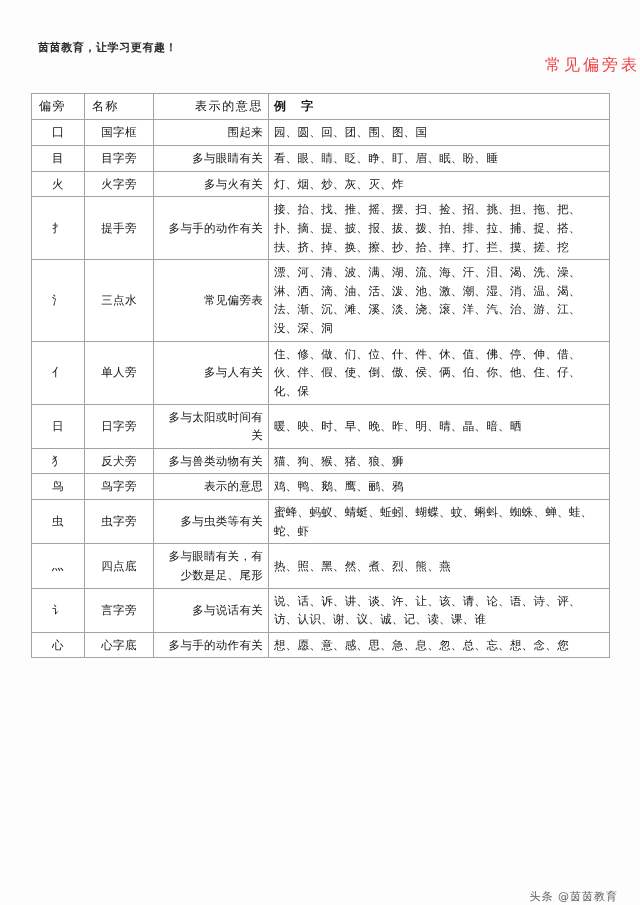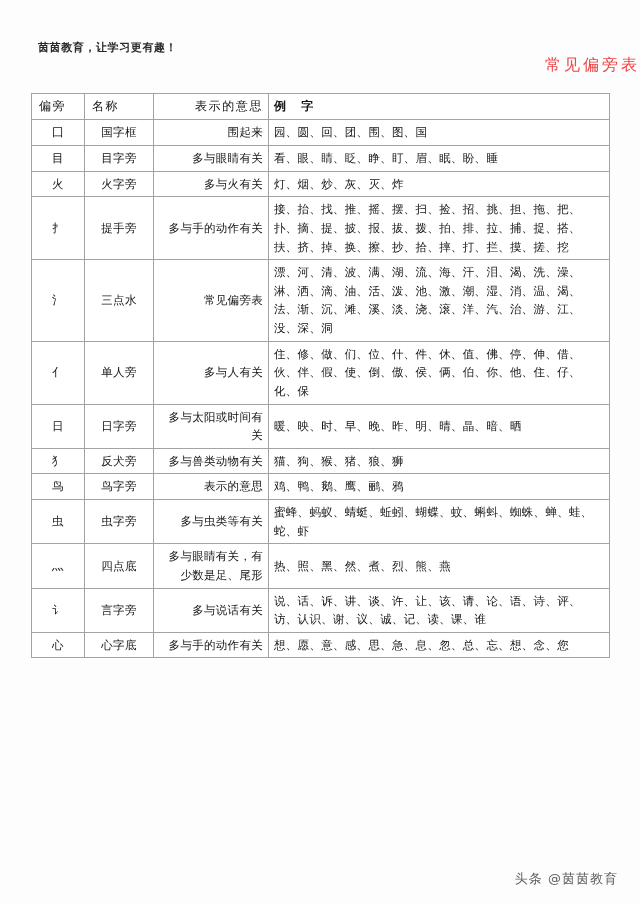--- a/index.html
+++ b/index.html
@@ -113,22 +113,22 @@
   }
   tr.head-row td.cell-examples {
     letter-spacing: 1.6px;
     font-weight: bold;
   }
 
   
   .watermark {
     position: absolute;
     right: 22px;
-    bottom: 17px;
-    font-size: 13px;
+    bottom: 1px;
+    font-size: 11px;
     color: #4e4e4e;
     letter-spacing: 1px;
     white-space: nowrap;
     opacity: 0.9;
   }
 </style>
 </head>
 <body>
 
 <div id="page">

